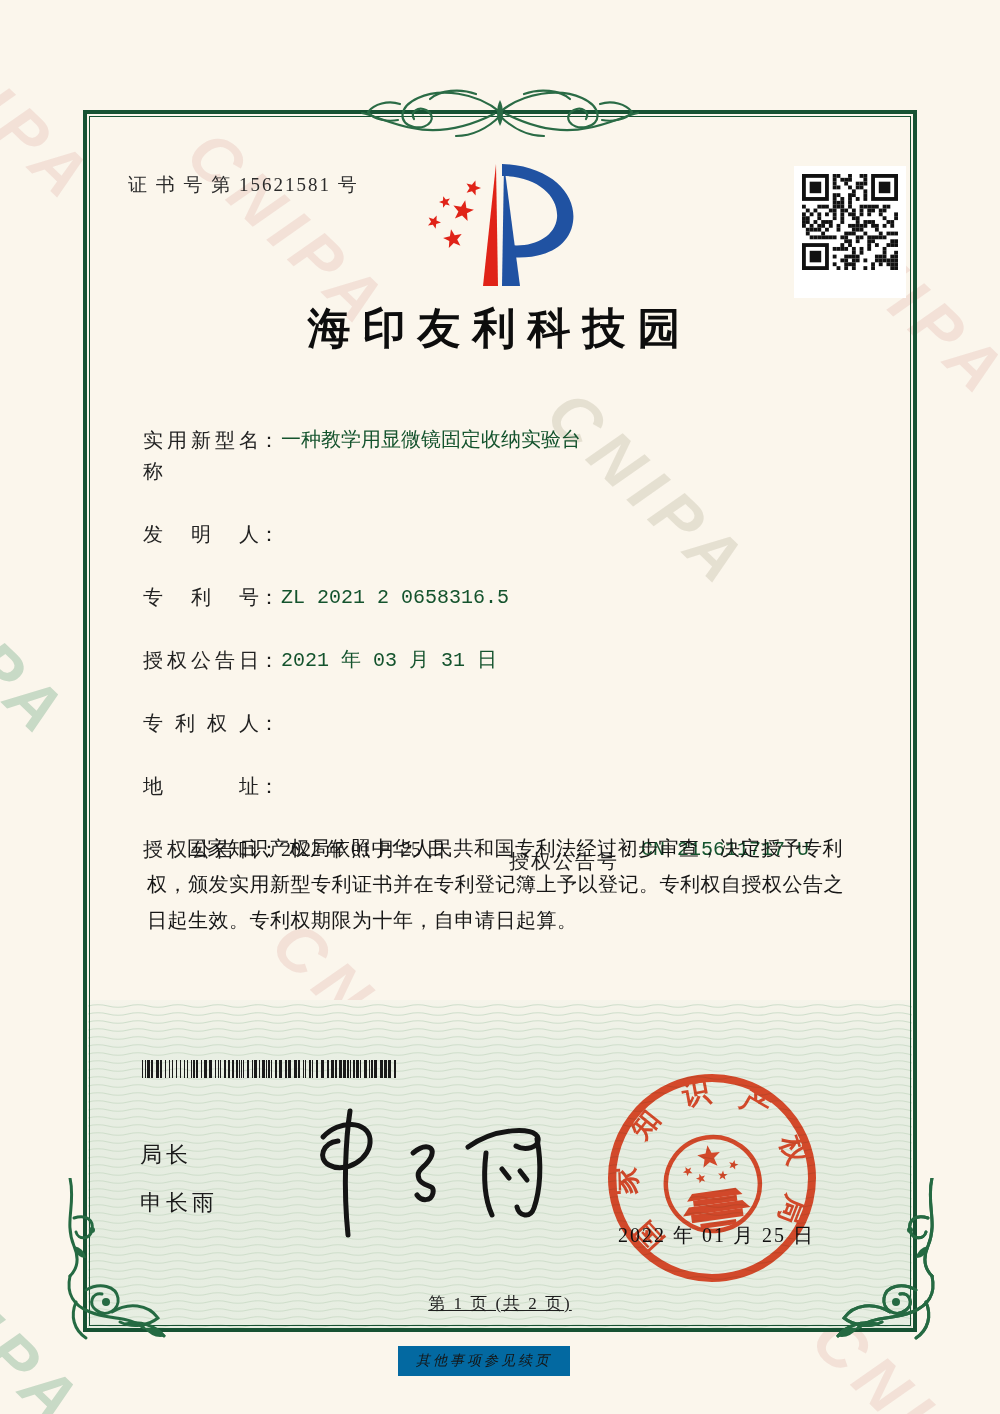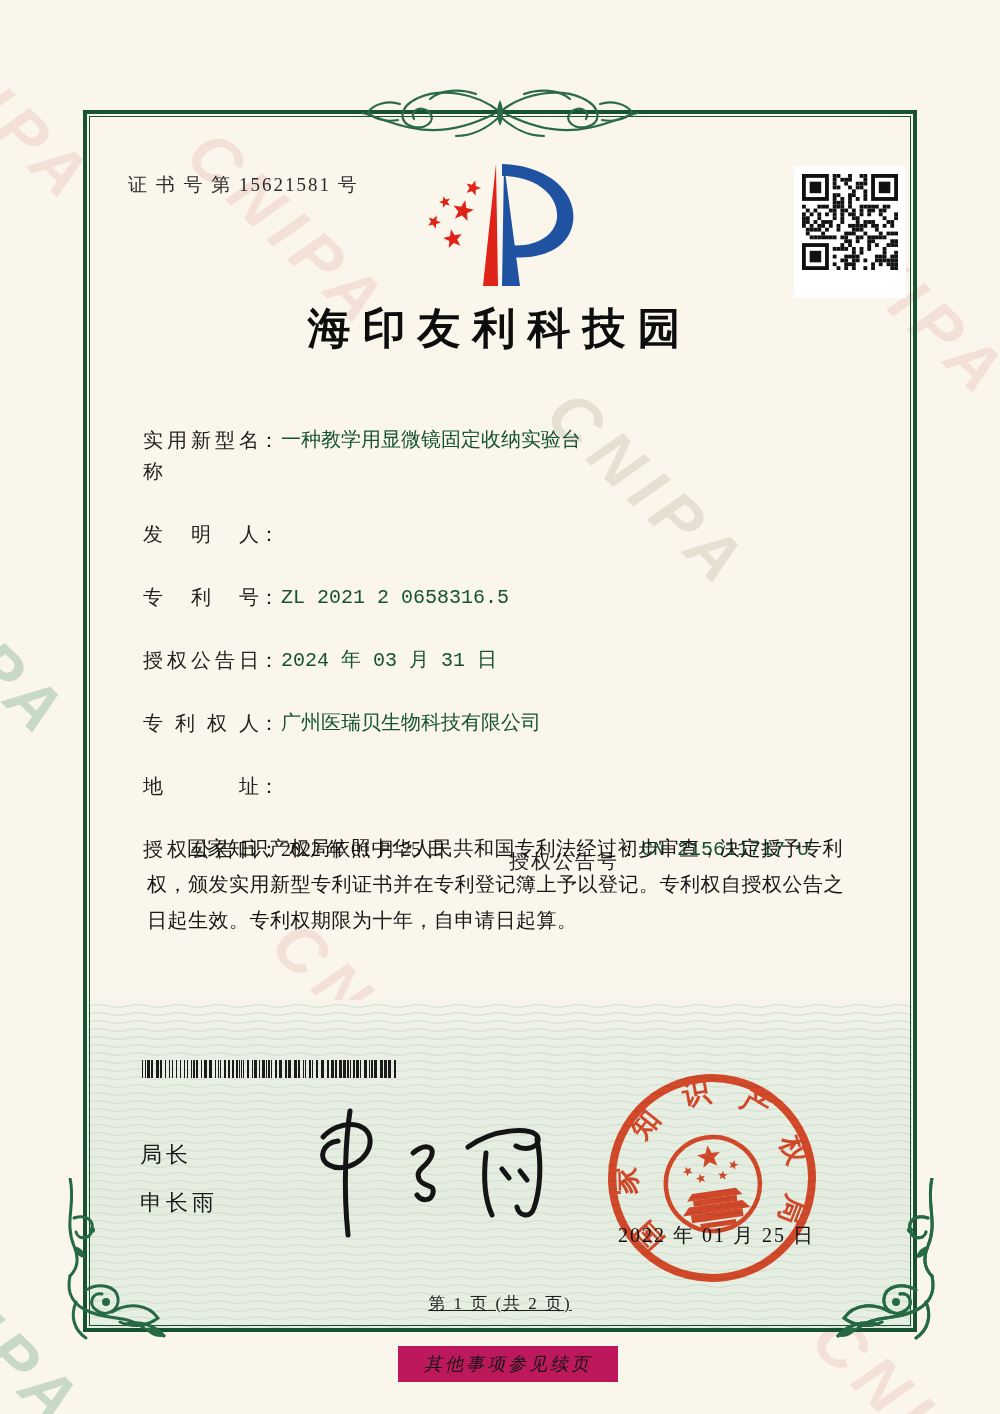--- a/index.html
+++ b/index.html
@@ -55,22 +55,22 @@
   }
   .body-text p{margin:4px; text-indent:2em;}
   .barcode{position:absolute; left:142px; top:1060px; z-index:4;}
   .signer{position:absolute; left:140px; top:1140px; z-index:4; font-size:22px; letter-spacing:4px; color:#1b1b1b;}
   .signer div{margin-bottom:18px;}
   .signature{position:absolute; left:285px; top:1095px; z-index:4;}
   .seal{position:absolute; left:600px; top:1062px; z-index:4; opacity:0.93; mix-blend-mode:multiply;}
   .seal-date{position:absolute; left:618px; top:1222px; z-index:5; font-size:20px; letter-spacing:2px; color:#101010;}
   .page-num{position:absolute; left:0; top:1292px; width:100%; text-align:center; font-size:17px; letter-spacing:2px; z-index:4; color:#1f1f1f;text-decoration:underline;}
   .footer-note{
-    position:absolute; left:398px; top:1346px; z-index:5; background:#be185d;
-    padding:6px 26px; font-size:18px; font-style:italic; letter-spacing:3px; color:#151515;
+    position:absolute; left:398px; top:1346px; z-index:5; background:#0369a1;
+    padding:6px 18px; font-size:14px; font-style:italic; letter-spacing:3px; color:#151515;
   }
   .flourish-top{position:absolute; left:280px; top:82px; z-index:3;}
   .corner-bl{position:absolute; left:56px; top:1178px; z-index:4;}
   .corner-br{position:absolute; left:806px; top:1178px; z-index:4; transform:scaleX(-1);}
 </style>
 </head>
 <body>
 
 <div class="page">
 
@@ -432,26 +432,25 @@
         <span class="f-colon">：</span>
       </div>
       <div class="field-row">
         <span class="f-label">专利号</span>
         <span class="f-colon">：</span>
         <span class="f-value">ZL 2021 2 0658316.5</span>
       </div>
       <div class="field-row">
         <span class="f-label">授权公告日</span>
         <span class="f-colon">：</span>
-        <span class="f-value">2024 年 03 月 31 日</span>
+        <span class="f-value">2021 年 03 月 31 日</span>
       </div>
       <div class="field-row">
         <span class="f-label">专利权人</span>
         <span class="f-colon">：</span>
-        <span class="f-value">广州医瑞贝生物科技有限公司</span>
       </div>
       <div class="field-row">
         <span class="f-label">地址</span>
         <span class="f-colon">：</span>
       </div>
       <div class="field-row">
         <span class="f-label">授权公告日</span>
         <span class="f-colon">：</span>
         <span class="f-value-fix">2022 年 01 月 25 日</span>
         <span class="f-label2">授权公告号</span>

